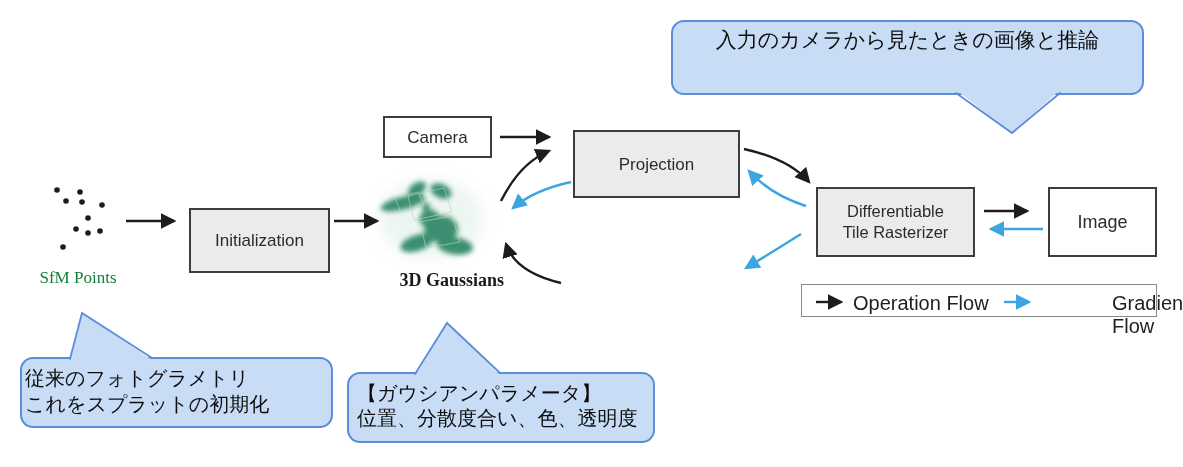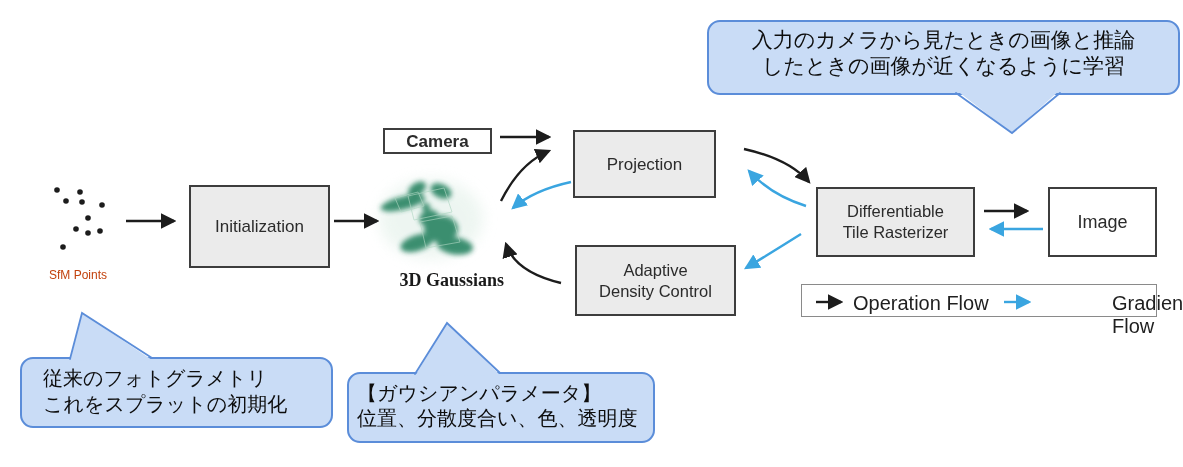--- a/index.html
+++ b/index.html
@@ -14,22 +14,22 @@
   .node{
     position:absolute;z-index:1;box-sizing:border-box;
     border:2px solid #3d3d3d;background:#ebebeb;
     display:flex;flex-direction:column;align-items:center;justify-content:center;
     color:#2b2b2b;font-size:17px;line-height:21px;text-align:center;
   }
   .node.white{background:#ffffff;}
   .node .l2{font-size:16.5px;}
   
   .caption{
-    position:absolute;z-index:2;text-align:center;color:#c2410c;
-    font-size:12px;font-family:Liberation Sans, sans-serif;
+    position:absolute;z-index:2;text-align:center;color:#15803d;
+    font-size:17px;font-family:Liberation Serif, serif;
   }
   .caption.bold-serif{font-family:"Liberation Serif",serif;font-weight:bold;font-size:18px;color:#1a1a1a;}
   
   .legend{
     position:absolute;z-index:1;box-sizing:border-box;left:801px;top:284px;width:356px;height:33px;
     background:#ffffff;border:1px solid #8a8a8a;
   }
   .legend-label{position:absolute;z-index:4;font-size:20px;color:#1f1f1f;}
   
   .callout{
@@ -38,36 +38,32 @@
     color:#0d0d0d;font-family:"DejaVu Sans",sans-serif;
   }
   .callout .line{white-space:nowrap;}
   .callout.center{text-align:center;}
 </style>
 </head>
 <body>
 
 <div class="canvas">
 
-  <div class="node" style="left:189px;top:185px;width:141px;height:83px;">
+  <div class="node" style="left:189px;top:208px;width:141px;height:65px;">
     <span>Initialization</span>
   </div>
 
-  <div class="node white" style="left:383px;top:128px;width:109px;height:26px;font-weight:bold;">
+  <div class="node white" style="left:383px;top:116px;width:109px;height:42px;">
     <span>Camera</span>
   </div>
 
-  <div class="node" style="left:573px;top:130px;width:143px;height:68px;">
+  <div class="node" style="left:573px;top:130px;width:167px;height:68px;">
     <span>Projection</span>
   </div>
 
-  <div class="node" style="left:575px;top:245px;width:161px;height:71px;">
-    <span class="l2">Adaptive</span>
-    <span class="l2">Density Control</span>
-  </div>
 
   <div class="node" style="left:816px;top:187px;width:159px;height:70px;">
     <span class="l2">Differentiable</span>
     <span class="l2">Tile Rasterizer</span>
   </div>
 
   <div class="node white" style="left:1048px;top:187px;width:109px;height:70px;font-size:18px;">
     <span>Image</span>
   </div>
 
@@ -139,26 +135,25 @@
 
     <g fill="none" stroke="#3aa5e0" stroke-width="2.4">
       <path d="M571,182 Q534,190 513,208" marker-end="url(#abl)"></path>
       <path d="M806,206 Q771,195 749,171" marker-end="url(#abl)"></path>
       <path d="M801,234 Q774,251 746,268" marker-end="url(#abl)"></path>
       <path d="M1043,229 H991" marker-end="url(#abl)"></path>
       <path d="M1004,302 H1029" marker-end="url(#abl)"></path>
     </g>
   </svg>
 
-  <div class="callout center" style="left:707px;top:20px;width:473px;height:75px;padding-top:5px;font-size:21px;line-height:26px;">
+  <div class="callout center" style="left:671px;top:20px;width:473px;height:75px;padding-top:5px;font-size:21px;line-height:26px;">
     <div class="line">入力のカメラから見たときの画像と推論</div>
-    <div class="line">したときの画像が近くなるように学習</div>
   </div>
 
-  <div class="callout" style="left:20px;top:357px;width:313px;height:71px;padding:6px 0 0 21px;font-size:20px;line-height:26px;">
+  <div class="callout" style="left:20px;top:357px;width:313px;height:71px;padding:6px 0 0 3px;font-size:20px;line-height:26px;">
     <div class="line">従来のフォトグラメトリ</div>
     <div class="line">これをスプラットの初期化</div>
   </div>
 
   <div class="callout" style="left:347px;top:372px;width:308px;height:71px;padding:7px 0 0 8px;font-size:20px;line-height:25px;">
     <div class="line">【ガウシアンパラメータ】</div>
     <div class="line">位置、分散度合い、色、透明度</div>
   </div>
 
   <svg class="layer tails" width="1183" height="467" viewBox="0 0 1183 467">

